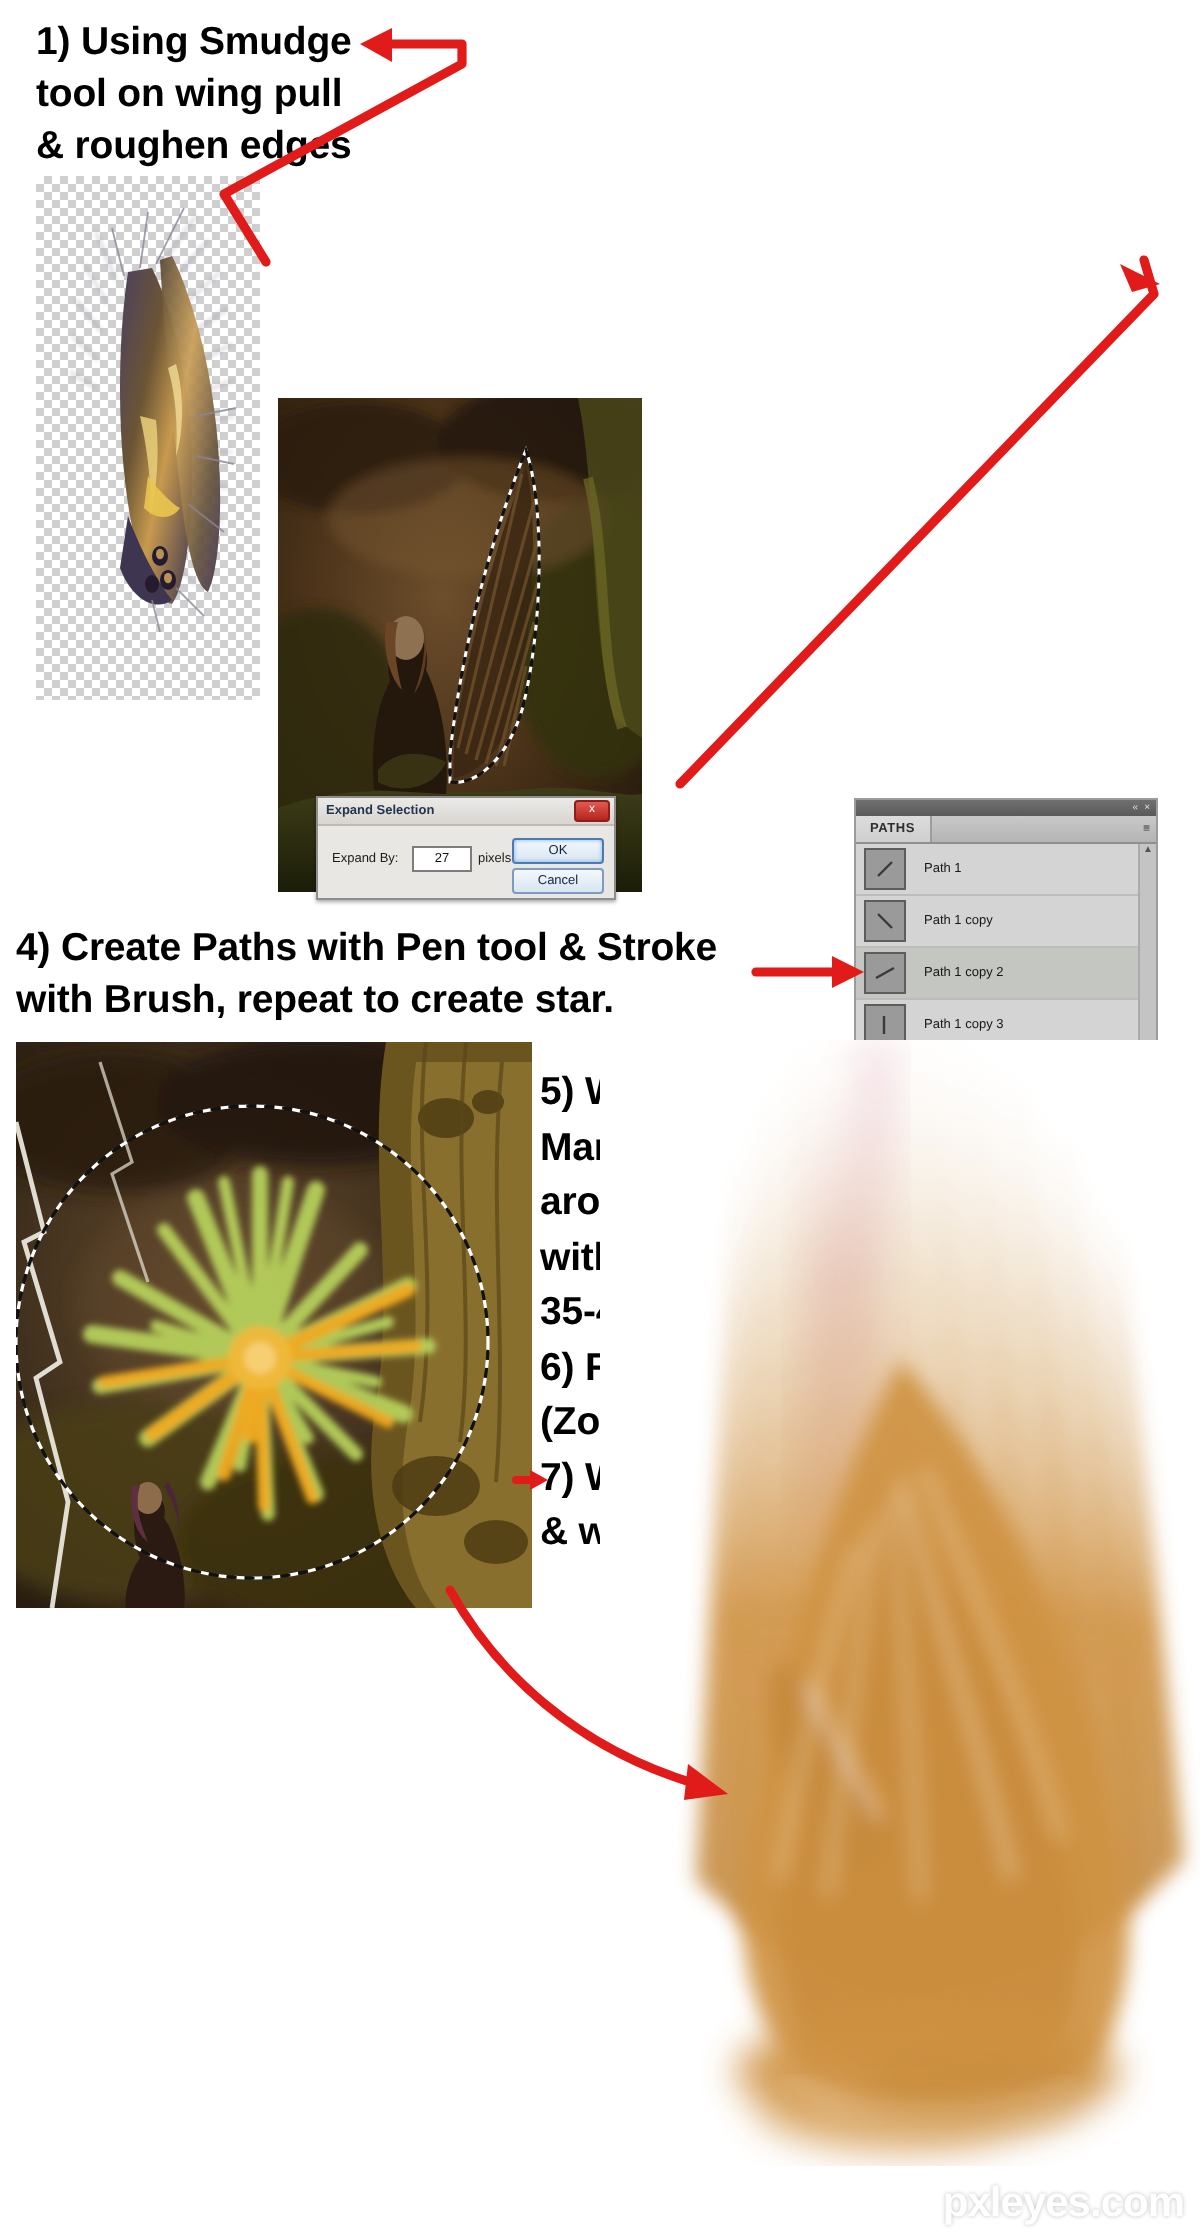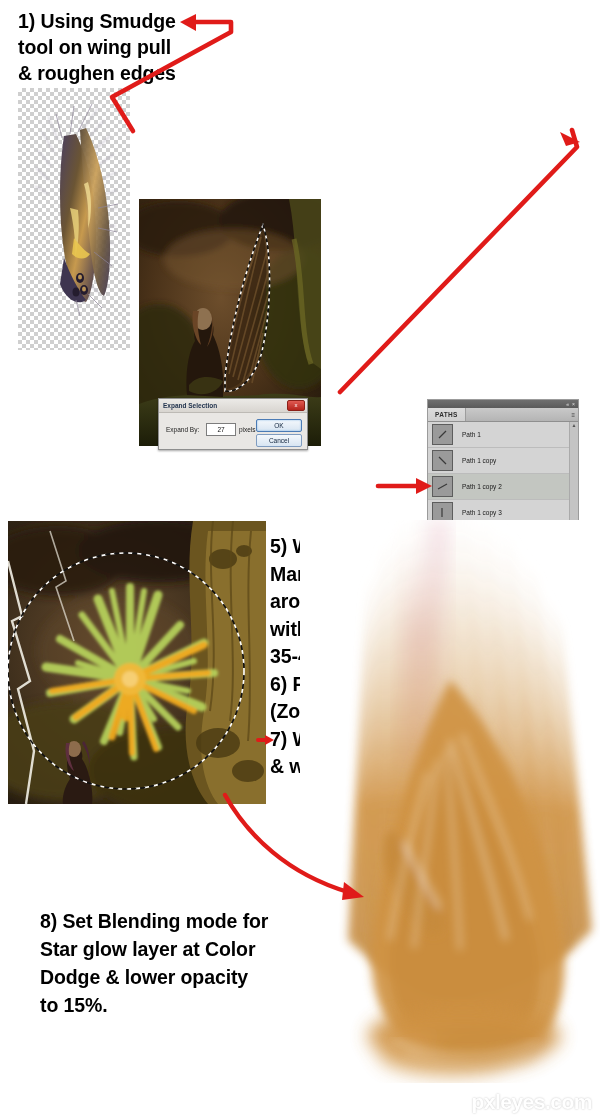--- a/index.html
+++ b/index.html
@@ -221,20 +221,22 @@
     </div>
     <div class="body">
       <div class="lbl">Expand By:</div>
       <div class="val">27</div>
       <div class="units">pixels</div>
       <div class="btn ok">OK</div>
       <div class="btn cancel">Cancel</div>
     </div>
   </div>
 
+  <div class="txt" id="t4" style="left:8px;top:461px;width:400px;">4) Create Paths with Pen tool &amp; Stroke
+with Brush, repeat to create star.</div>
 
   <div id="paths-panel">
     <div class="pp-top">
       <span>«</span>
       <span>×</span>
     </div>
     <div class="pp-tabs">
       <div class="pp-tab">PATHS</div>
       <div class="pp-menu">≡</div>
     </div>
@@ -496,24 +498,20 @@
         <ellipse cx="150" cy="534" rx="72" ry="22" fill="#d39a4d" opacity=".8"></ellipse>
         <ellipse cx="186" cy="528" rx="60" ry="20" fill="#c78c3d" opacity=".7"></ellipse>
       </g>
       <g filter="url(#softB)" stroke="#e7c79c" fill="none" opacity=".55">
         <path d="M92 520 C130 538 190 542 238 522" stroke-width="5"></path>
         <path d="M106 534 C146 550 196 552 232 536" stroke-width="4"></path>
       </g>
     </svg>
   </div>
 
-  <div class="txt" id="t8" style="left:40px;top:907px;width:260px;line-height:28px;">8) Set Blending mode for
-Star glow layer at Color
-Dodge &amp; lower opacity
-to 15%.</div>
 
   <svg class="arrow-layer">
     <g stroke="#e01b19" fill="#e01b19" stroke-width="4.6" stroke-linecap="round" stroke-linejoin="round">
 
       <g>
         <path d="M133 131 L112 97 L231 32 L231 22 L196 22" fill="none"></path>
         <path d="M196 14 L180 22 L196 31 Z" stroke="none"></path>
       </g>
 
       <g>

